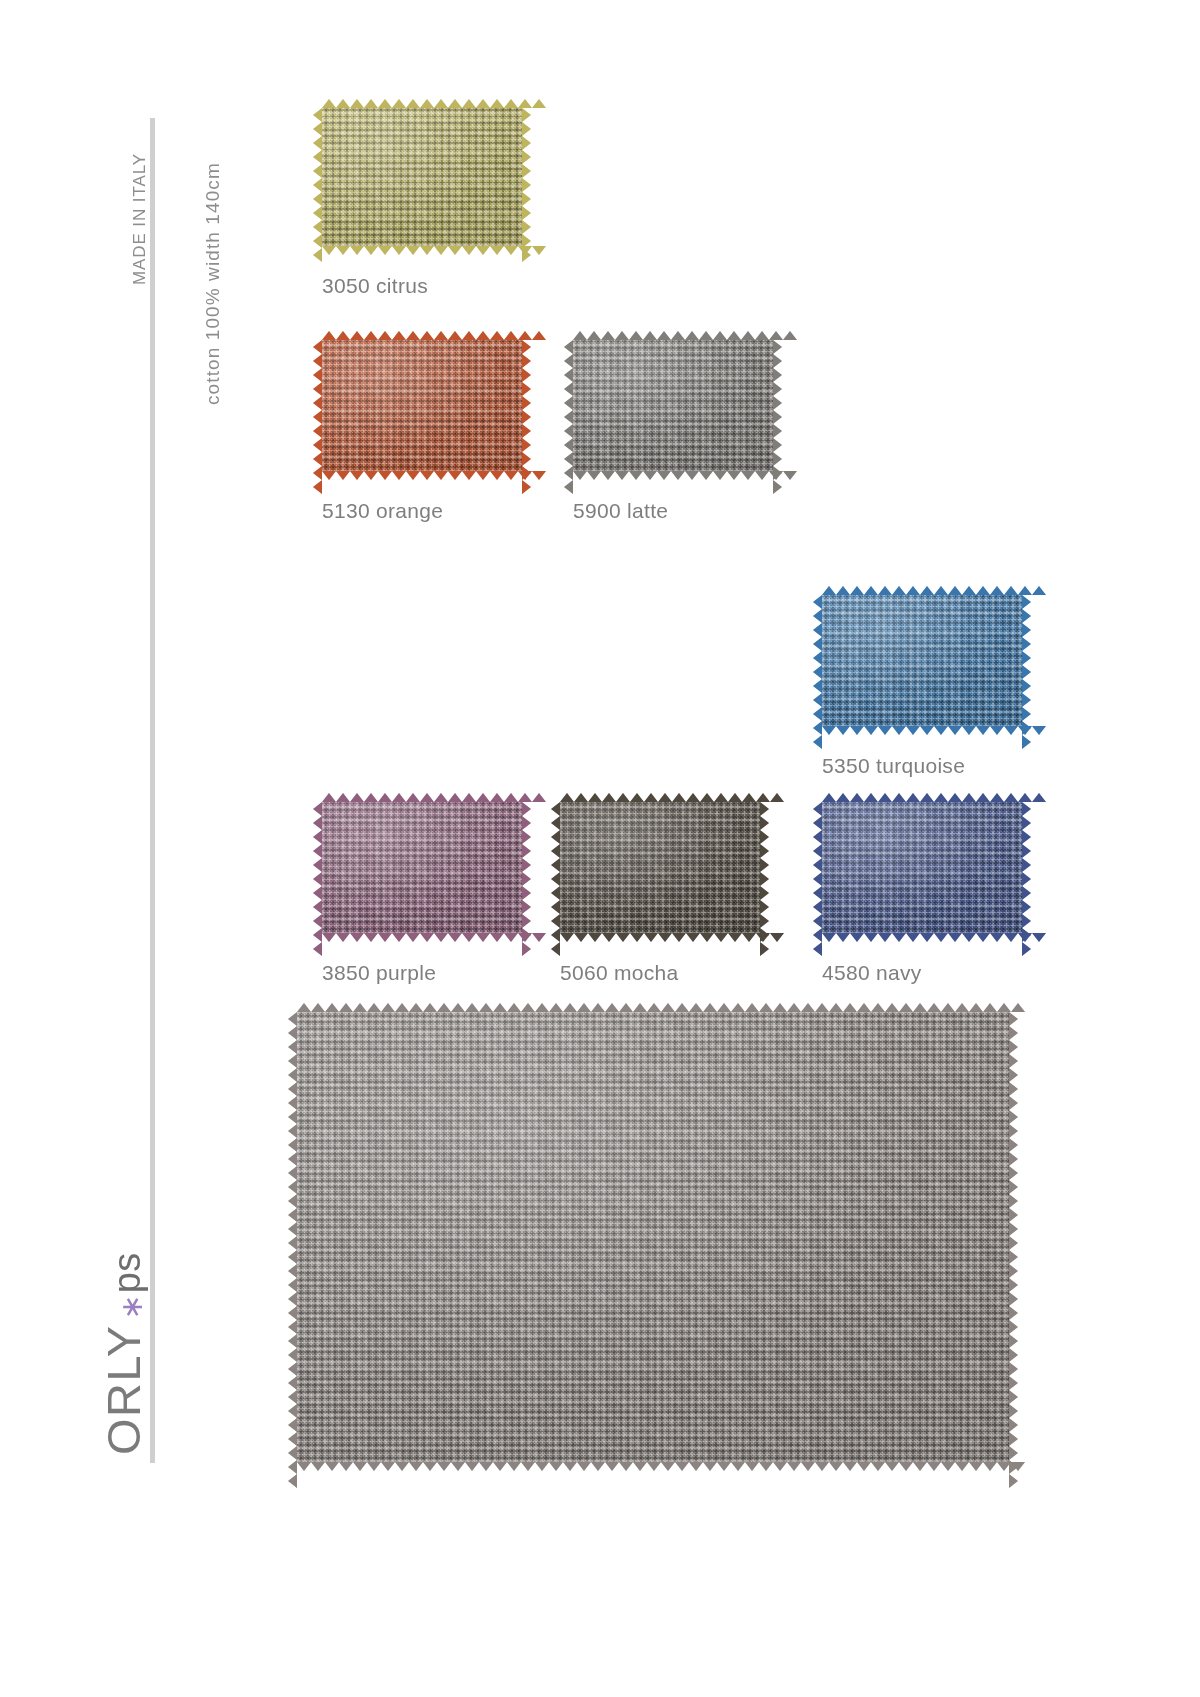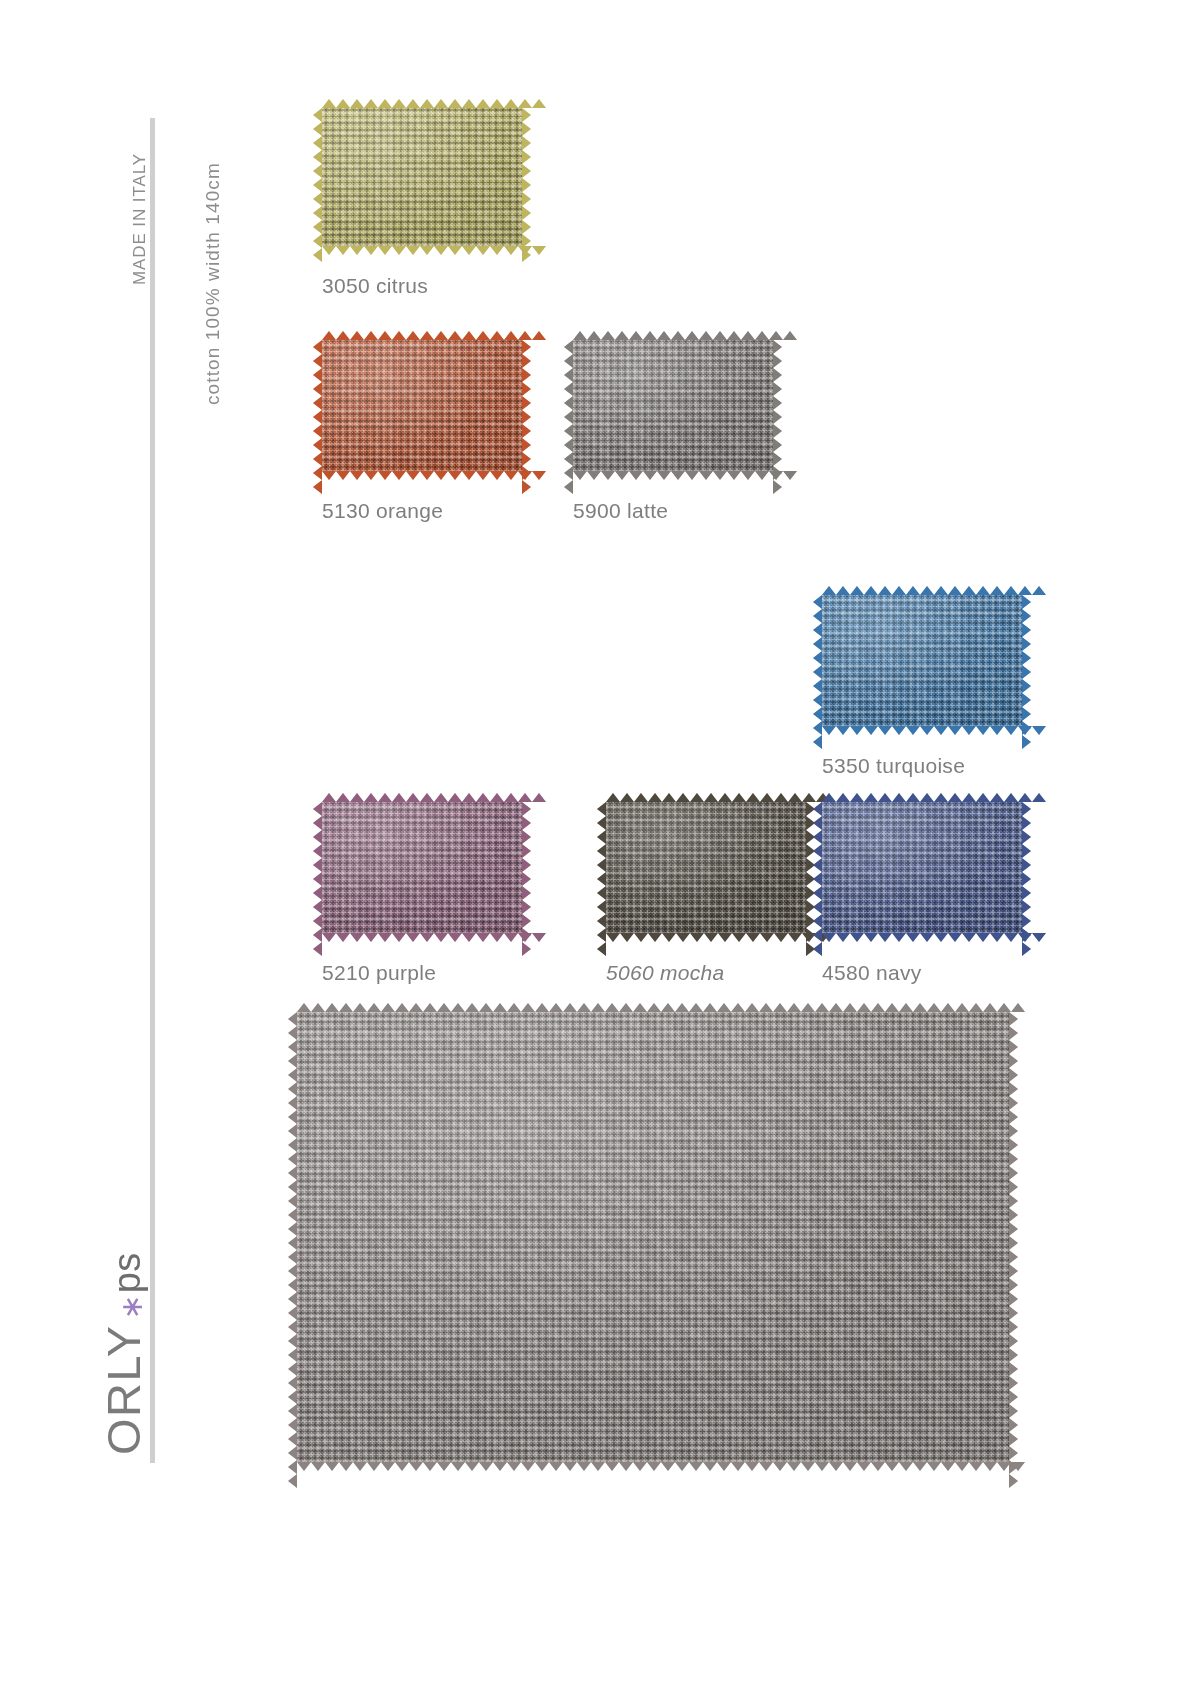--- a/index.html
+++ b/index.html
@@ -312,23 +312,23 @@
           </div>
           <div class="pink-edge pink-right">
             <svg width="9" height="154" viewBox="0 0 9 154" preserveAspectRatio="none" style="display: block;">
               <path d="M0 0 L9 7 L0 14 L9 21 L0 28 L9 35 L0 42 L9 49 L0 56 L9 63 L0 70 L9 77 L0 84 L9 91 L0 98 L9 105 L0 112 L9 119 L0 126 L9 133 L0 140 L9 147 L0 154 Z" fill="#9d6b89"></path>
               <path d="M0 0 L9 7 L0 14 L9 21 L0 28 L9 35 L0 42 L9 49 L0 56 L9 63 L0 70 L9 77 L0 84 L9 91 L0 98 L9 105 L0 112 L9 119 L0 126 L9 133 L0 140 L9 147 L0 154 Z" fill="#754a66" opacity="0.35"></path>
             </svg>
           </div>
           <div class="weave"></div>
           <div class="shade"></div>
         </div>
-        <div class="label">5210 purple</div>
-      </div>
-      <div class="swatch-item" style="left: 606px; top: 802px; font-style: italic;">
+        <div class="label">3850 purple</div>
+      </div>
+      <div class="swatch-item" style="left: 560px; top: 802px;">
         <div class="swatch" style="width: 200px; height: 131px; background: rgb(90, 82, 72);">
           <div class="pink-edge pink-top">
             <svg width="224" height="9" viewBox="0 0 224 9" preserveAspectRatio="none" style="display: block;">
               <path d="M0 9 L7 0 L14 9 L21 0 L28 9 L35 0 L42 9 L49 0 L56 9 L63 0 L70 9 L77 0 L84 9 L91 0 L98 9 L105 0 L112 9 L119 0 L126 9 L133 0 L140 9 L147 0 L154 9 L161 0 L168 9 L175 0 L182 9 L189 0 L196 9 L203 0 L210 9 L217 0 L224 9 Z" fill="#5a5248"></path>
               <path d="M0 9 L7 0 L14 9 L21 0 L28 9 L35 0 L42 9 L49 0 L56 9 L63 0 L70 9 L77 0 L84 9 L91 0 L98 9 L105 0 L112 9 L119 0 L126 9 L133 0 L140 9 L147 0 L154 9 L161 0 L168 9 L175 0 L182 9 L189 0 L196 9 L203 0 L210 9 L217 0 L224 9 Z" fill="#3c362e" opacity="0.35"></path>
             </svg>
           </div>
           <div class="pink-edge pink-bottom">
             <svg width="224" height="9" viewBox="0 0 224 9" preserveAspectRatio="none" style="display: block;">
               <path d="M0 0 L7 9 L14 0 L21 9 L28 0 L35 9 L42 0 L49 9 L56 0 L63 9 L70 0 L77 9 L84 0 L91 9 L98 0 L105 9 L112 0 L119 9 L126 0 L133 9 L140 0 L147 9 L154 0 L161 9 L168 0 L175 9 L182 0 L189 9 L196 0 L203 9 L210 0 L217 9 L224 0 Z" fill="#5a5248"></path>

